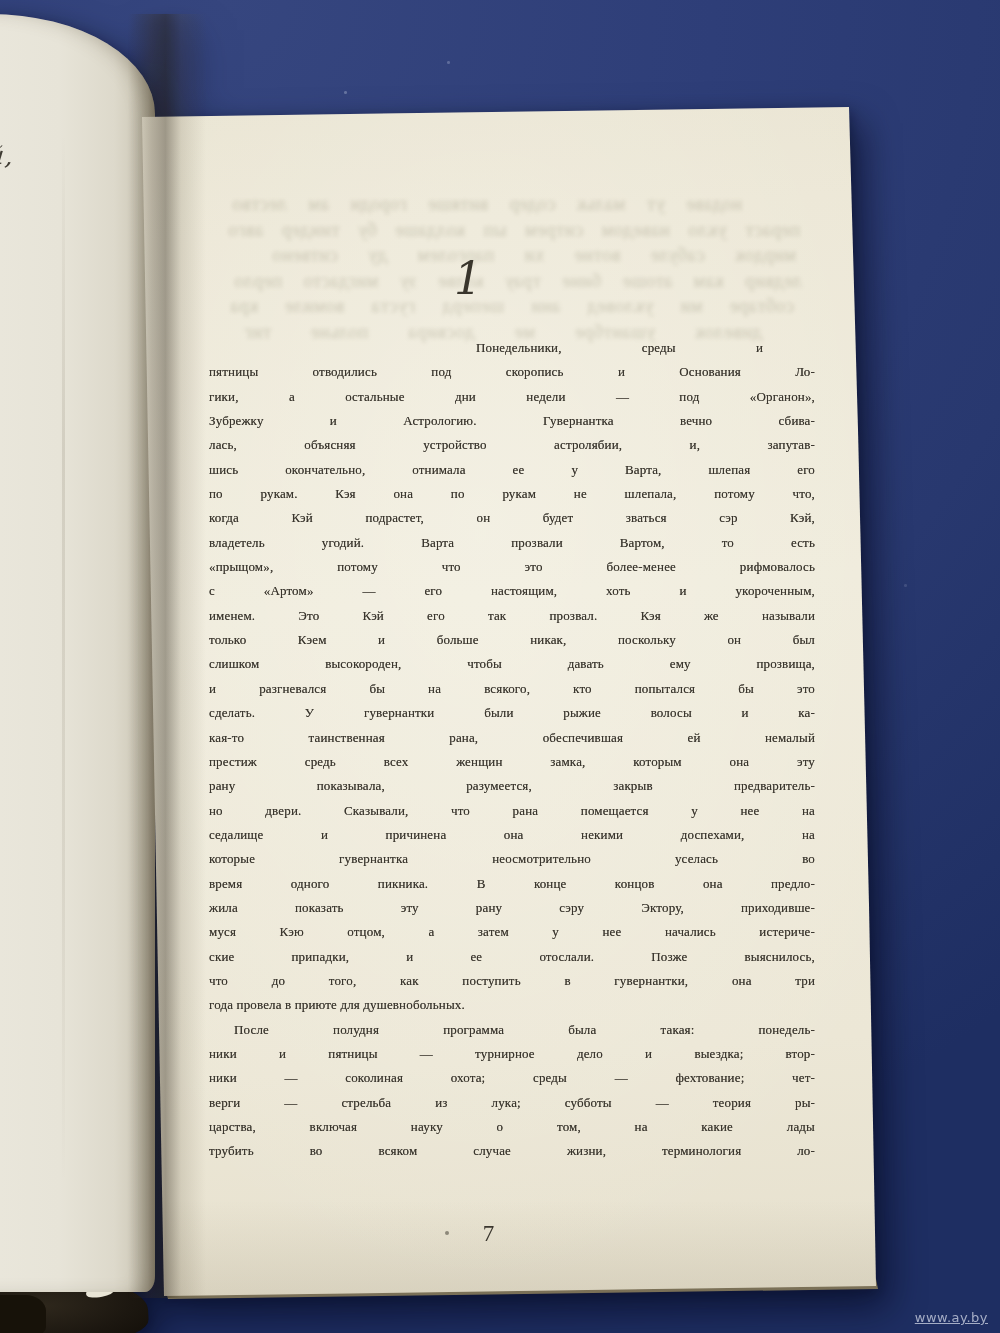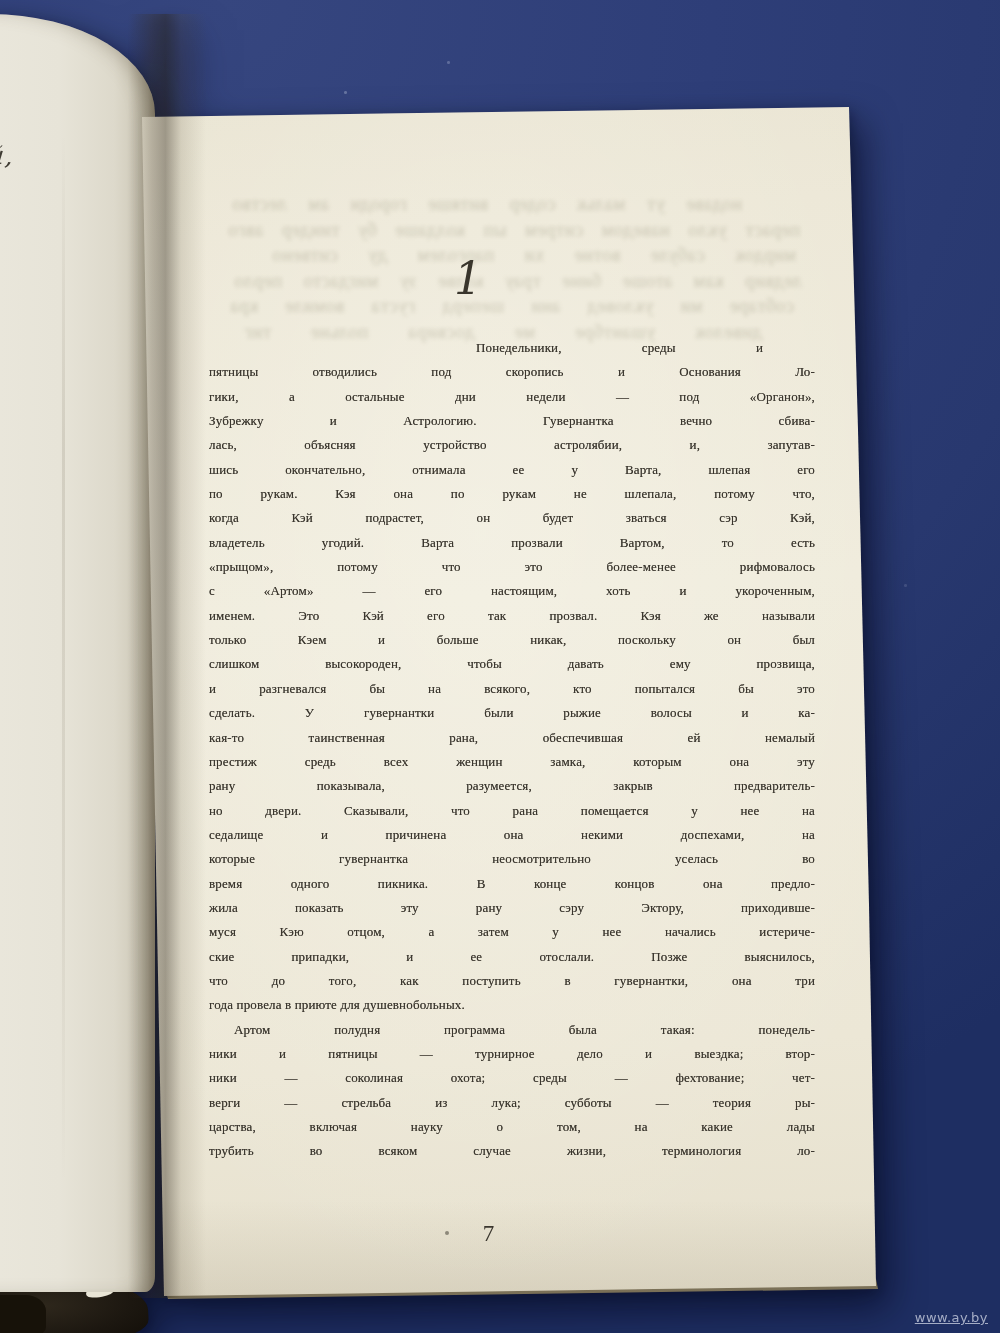--- a/index.html
+++ b/index.html
@@ -129,21 +129,21 @@
           <div class="line">рану показывала, разумеется, закрыв предваритель-</div>
           <div class="line">но двери. Сказывали, что рана помещается у нее на</div>
           <div class="line">седалище и причинена она некими доспехами, на</div>
           <div class="line">которые гувернантка неосмотрительно уселась во</div>
           <div class="line">время одного пикника. В конце концов она предло-</div>
           <div class="line">жила показать эту рану сэру Эктору, приходивше-</div>
           <div class="line">муся Кэю отцом, а затем у нее начались истериче-</div>
           <div class="line">ские припадки, и ее отослали. Позже выяснилось,</div>
           <div class="line">что до того, как поступить в гувернантки, она три</div>
           <div class="line ragged">года провела в приюте для душевнобольных.</div>
-          <div class="line para">Артом полудня программа была такая: понедель-</div>
+          <div class="line para">После полудня программа была такая: понедель-</div>
           <div class="line">ники и пятницы — турнирное дело и выездка; втор-</div>
           <div class="line">ники — соколиная охота; среды — фехтование; чет-</div>
           <div class="line">верги — стрельба из лука; субботы — теория ры-</div>
           <div class="line">царства, включая науку о том, на какие лады</div>
           <div class="line">трубить во всяком случае жизни, терминология ло-</div>
         </div>
       <div class="pagedot"></div>
       <div class="pagenum">7</div>
     </div>
 

